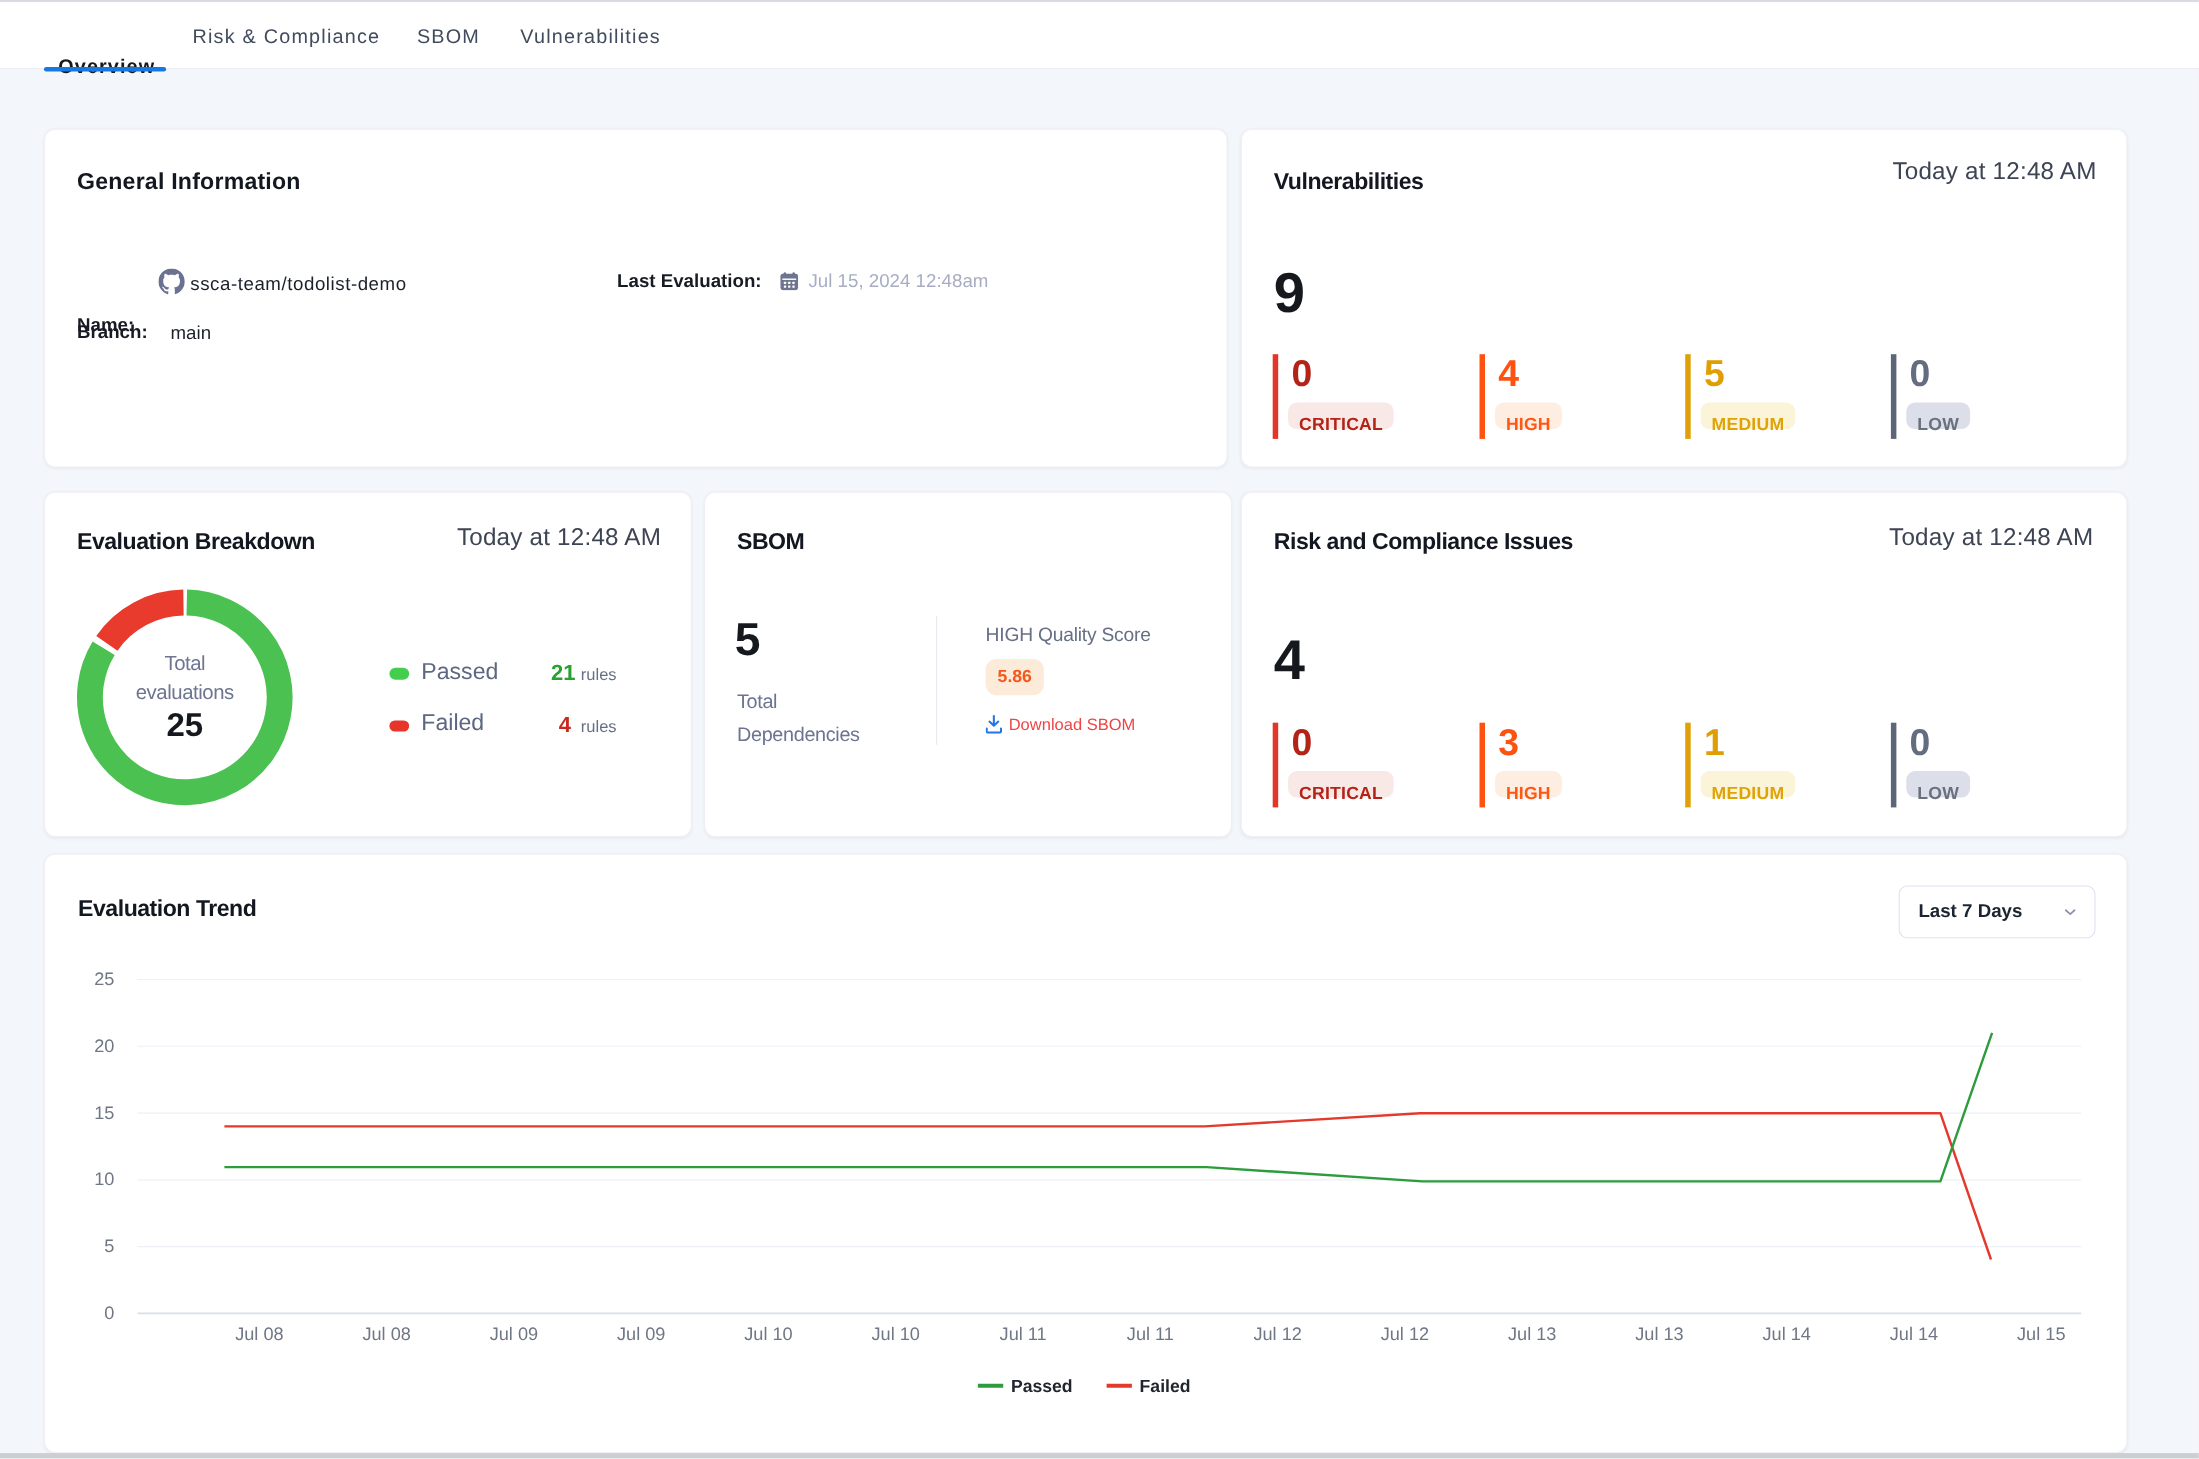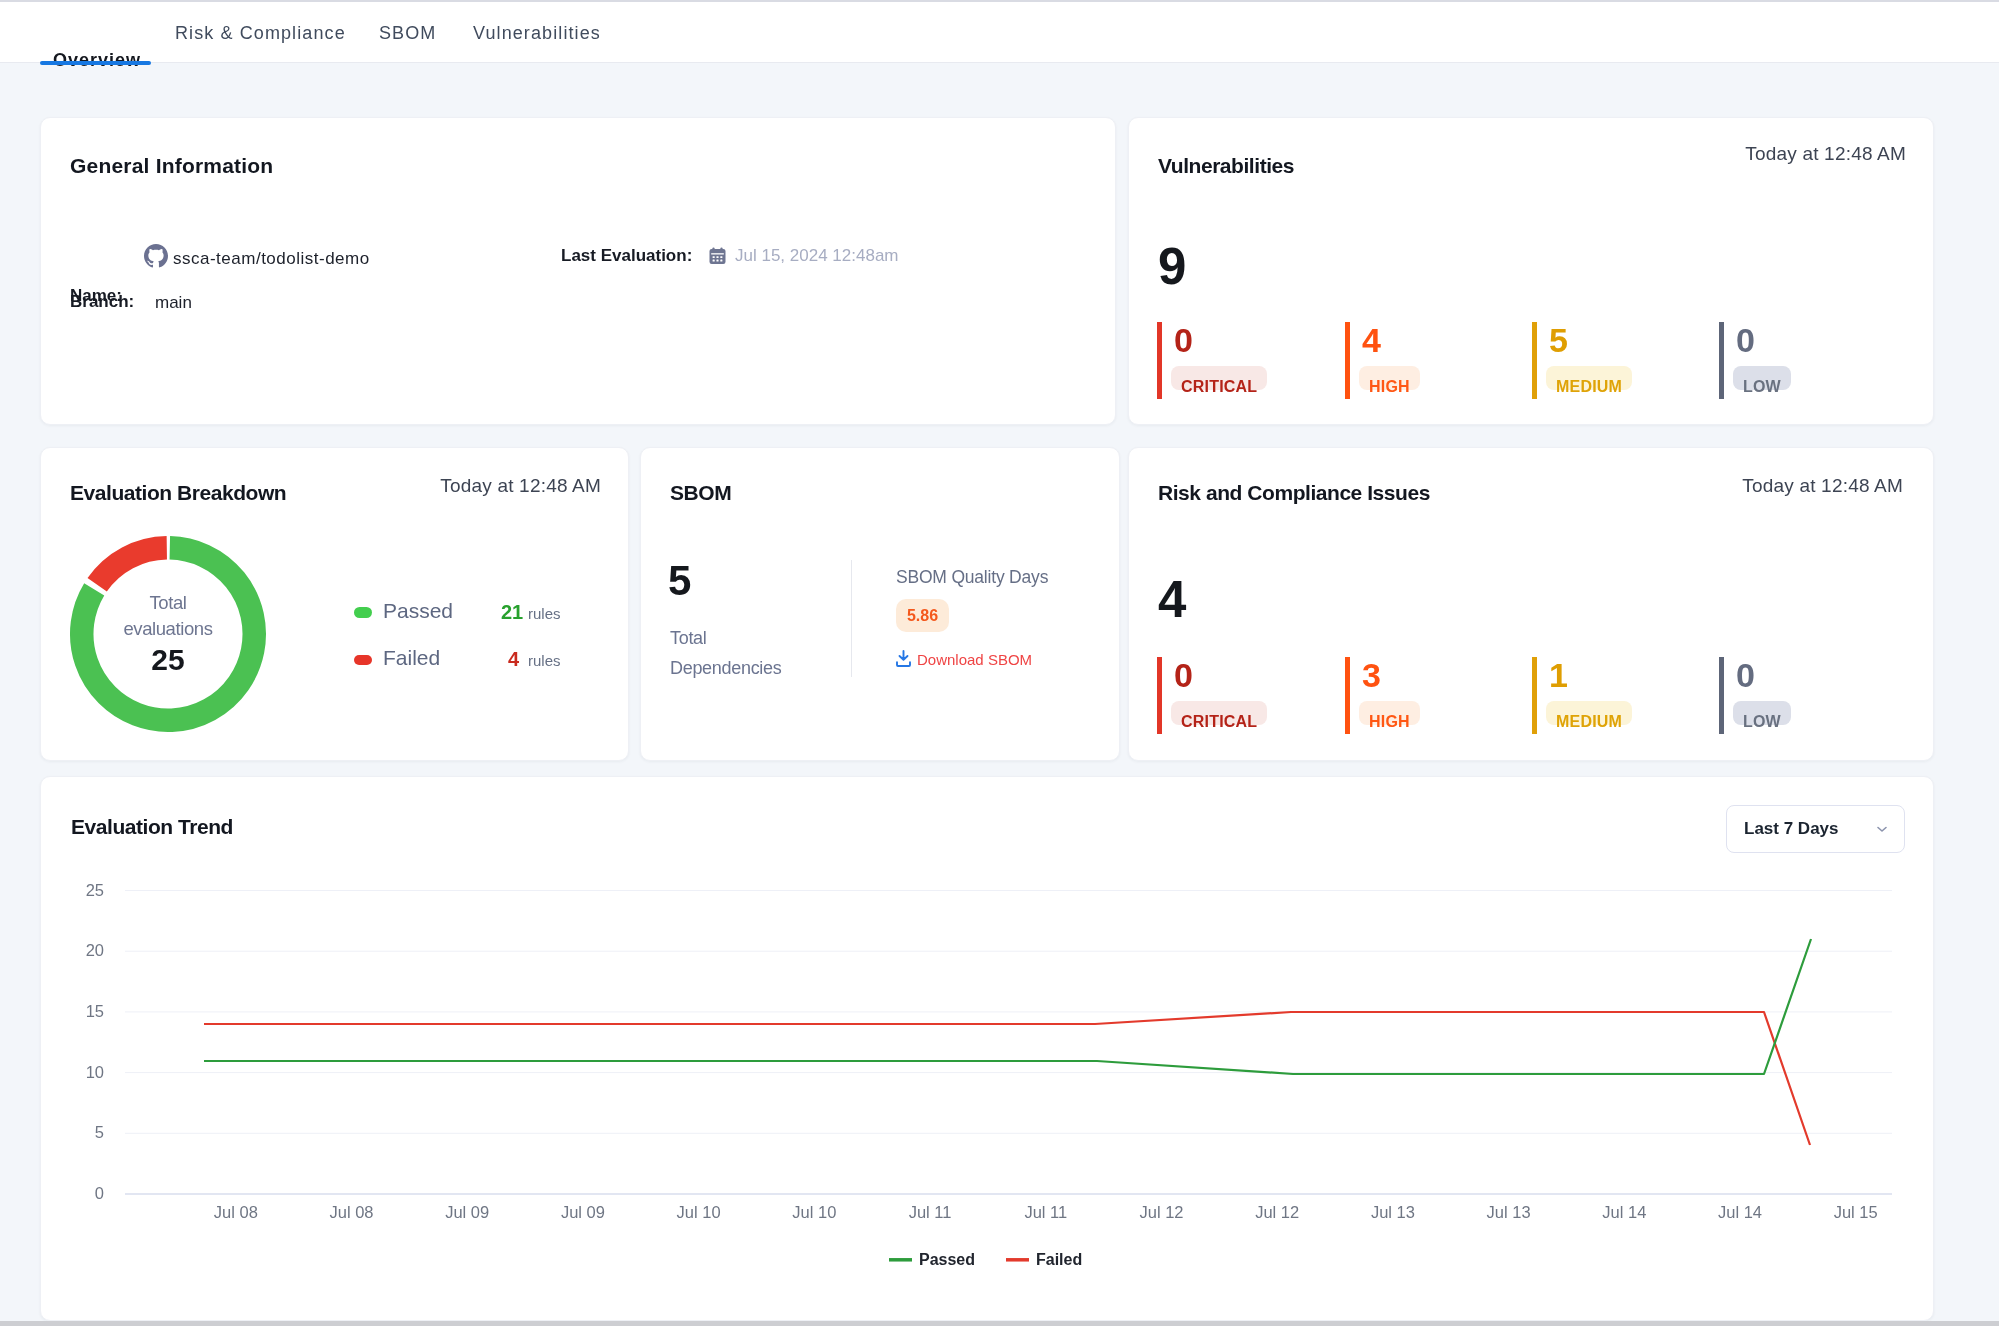--- a/index.html
+++ b/index.html
@@ -5,21 +5,21 @@
 * { margin:0; padding:0; box-sizing:border-box; }
 html,body { width:1999px; height:1326px; overflow:hidden; }
 body { font-family:"Liberation Sans", sans-serif; background:#f3f6fa; position:relative; }
 .topline { position:absolute; left:0; top:0; width:1999px; height:2px; background:#d9dbe3; }
 .tabbar { position:absolute; left:0; top:2px; width:1999px; height:61px; background:#fff; border-bottom:1px solid #e8eaf0; }
 .tab { position:absolute; top:0; height:61px; line-height:63px; font-size:18px; color:#404b5d; font-weight:500; letter-spacing:1.1px; }
 .tab.active { color:#15181f; font-weight:700; letter-spacing:1.0px;margin-top:27px; }
 .underline { position:absolute; left:40px; top:59px; width:111px; height:4px; background:#1778e2; border-radius:3px; }
 .card { position:absolute; background:#fff; border-radius:10px; border:1px solid #eef0f5; box-shadow:0 1px 3px rgba(23,30,55,0.05); }
 .ctitle { position:absolute; font-size:21px; font-weight:700; color:#131720; letter-spacing:-0.45px; }
-.tstamp { position:absolute; font-size:19px; letter-spacing:0.2px; color:#3d4453; }
+.tstamp { position:absolute; font-size:22px; letter-spacing:0.2px; color:#3d4453; }
 .bignum { position:absolute; font-size:51px; font-weight:700; color:#15181d; line-height:1; }
 .sev { position:absolute; width:185px; height:112px; }
 .sevbar { position:absolute; left:0; top:0; width:4.5px; height:77px; }
 .sevnum { position:absolute; left:17px; top:1px; font-size:34px; font-weight:700; line-height:1; }
 .sevbadge { position:absolute; left:14px; top:44px; height:24px; line-height:34px; padding:4px 10px; border-radius:8px; font-size:16px; font-weight:700; letter-spacing:0.2px; }
 .lbl { font-weight:700; font-size:17px; color:#171b24; }
 .val { font-size:17px; color:#1c202a; }
 </style>
 </head>
 <body>
@@ -104,21 +104,21 @@
   <div style="position:absolute; left:342px; top:198px; font-size:21px; color:#5d6781;">Failed</div>
   <div style="position:absolute; left:467px; top:200px; font-size:20px; font-weight:700; color:#c92a1e;">4</div>
   <div style="position:absolute; left:487px; top:204px; font-size:15px; color:#667085;">rules</div>
 </div>
 
 <div class="card" style="left:640px; top:447px; width:480px; height:314px;">
   <div class="ctitle" style="left:29px; top:33px;">SBOM</div>
   <div style="position:absolute; left:27px; top:112px; font-size:42px; font-weight:700; color:#15181d; line-height:1;">5</div>
   <div style="position:absolute; left:29px; top:175px; width:130px; line-height:30px; font-size:18px; letter-spacing:-0.3px; color:#6b7490;">Total Dependencies</div>
   <div style="position:absolute; left:210px; top:112px; width:1px; height:117px; background:#e6e8ee;"></div>
-  <div style="position:absolute; left:255px; top:119px; font-size:17.5px; letter-spacing:-0.2px; color:#666f86;">SBOM Quality Days</div>
+  <div style="position:absolute; left:255px; top:119px; font-size:17.5px; letter-spacing:-0.2px; color:#666f86;">HIGH Quality Score</div>
   <div style="position:absolute; left:255px; top:151px; width:53px; height:33px; line-height:33px; text-align:center; border-radius:10px; background:#fdebd9; color:#f4581c; font-size:16px; font-weight:700;">5.86</div>
   <svg style="position:absolute; left:255px; top:202px;" width="15" height="17" viewBox="0 0 15 17" fill="none" stroke="#2577e5" stroke-width="1.9" stroke-linecap="round" stroke-linejoin="round">
       <path d="M7.5 1 v8.5 M3.5 6 l4 3.7 4 -3.7 M1 12.2 v2.8 a1 1 0 0 0 1 1 h11 a1 1 0 0 0 1 -1 v-2.8"></path>
     </svg>
   <div style="position:absolute; left:276px; top:203px; font-size:15px; font-weight:500; color:#ef4444;">Download SBOM</div>
 </div>
 
 <div class="card" style="left:1128px; top:447px; width:806px; height:314px;">
   <div class="ctitle" style="left:29px; top:33px;">Risk and Compliance Issues</div>
   <div class="tstamp" style="right:30px; top:27px;">Today at 12:48 AM</div>

